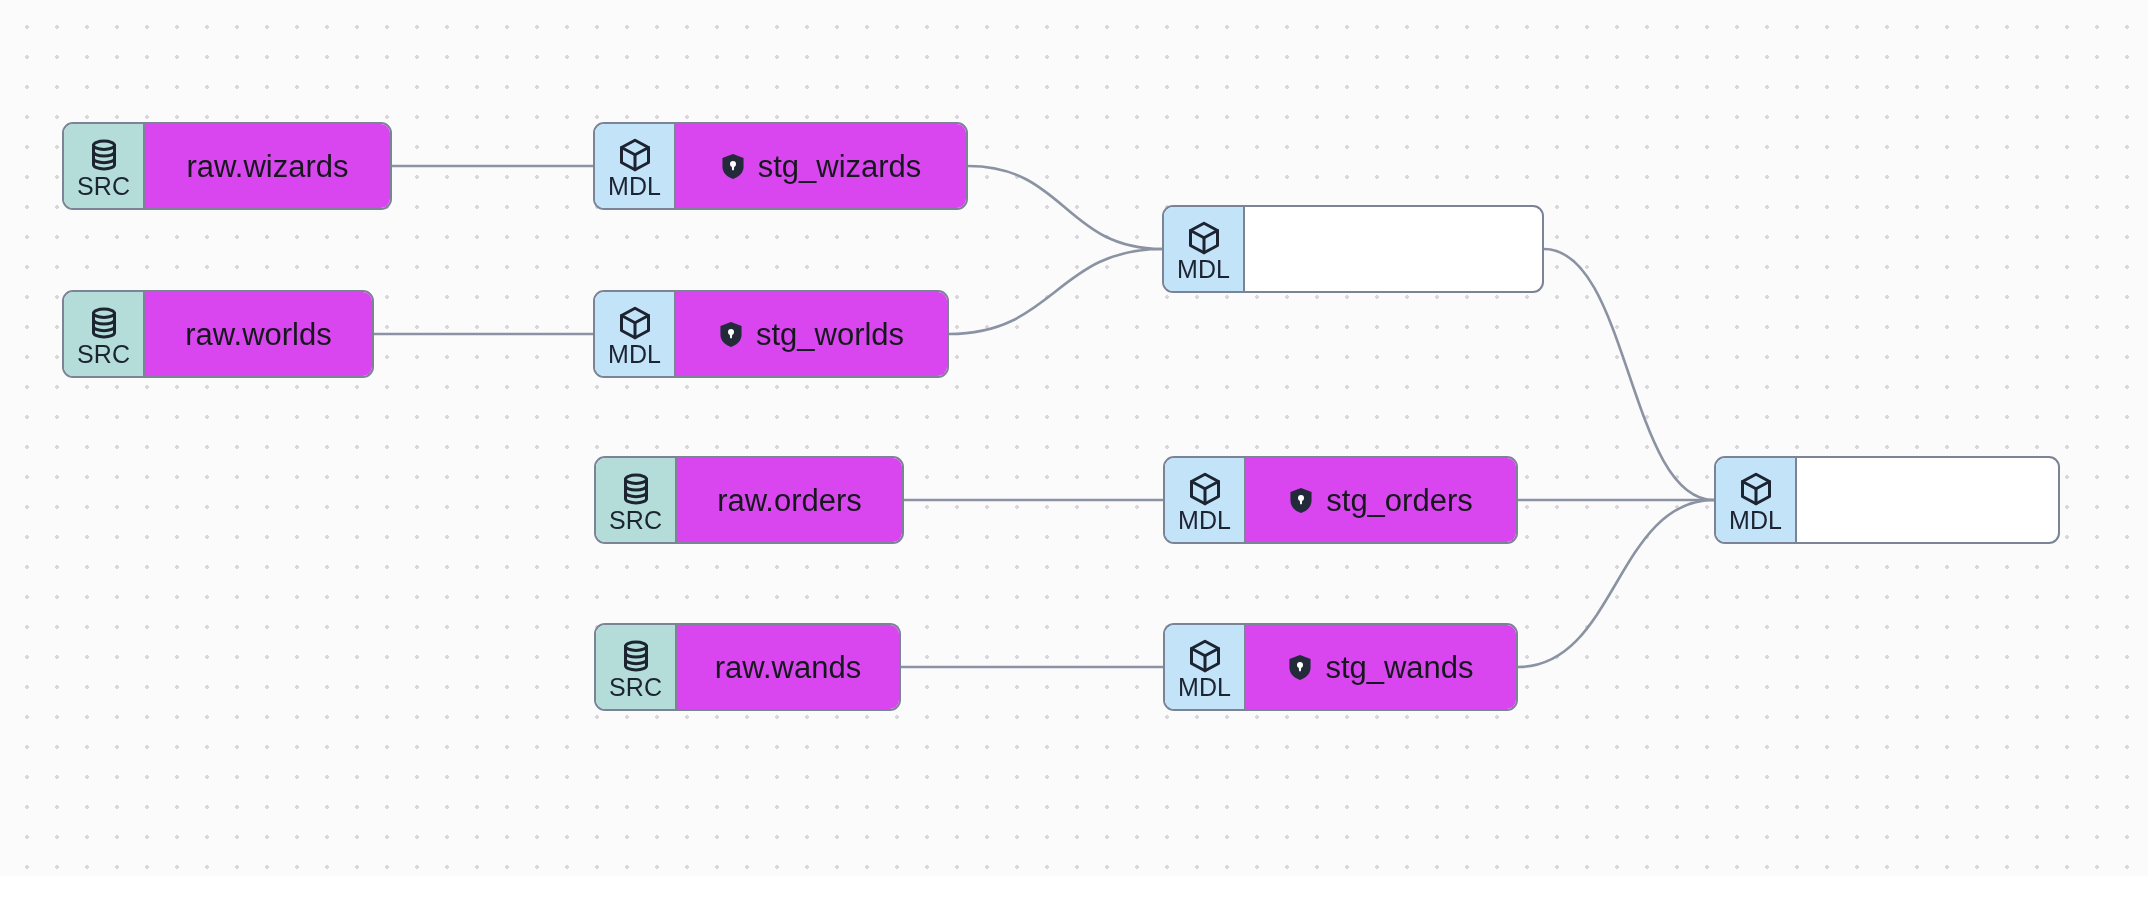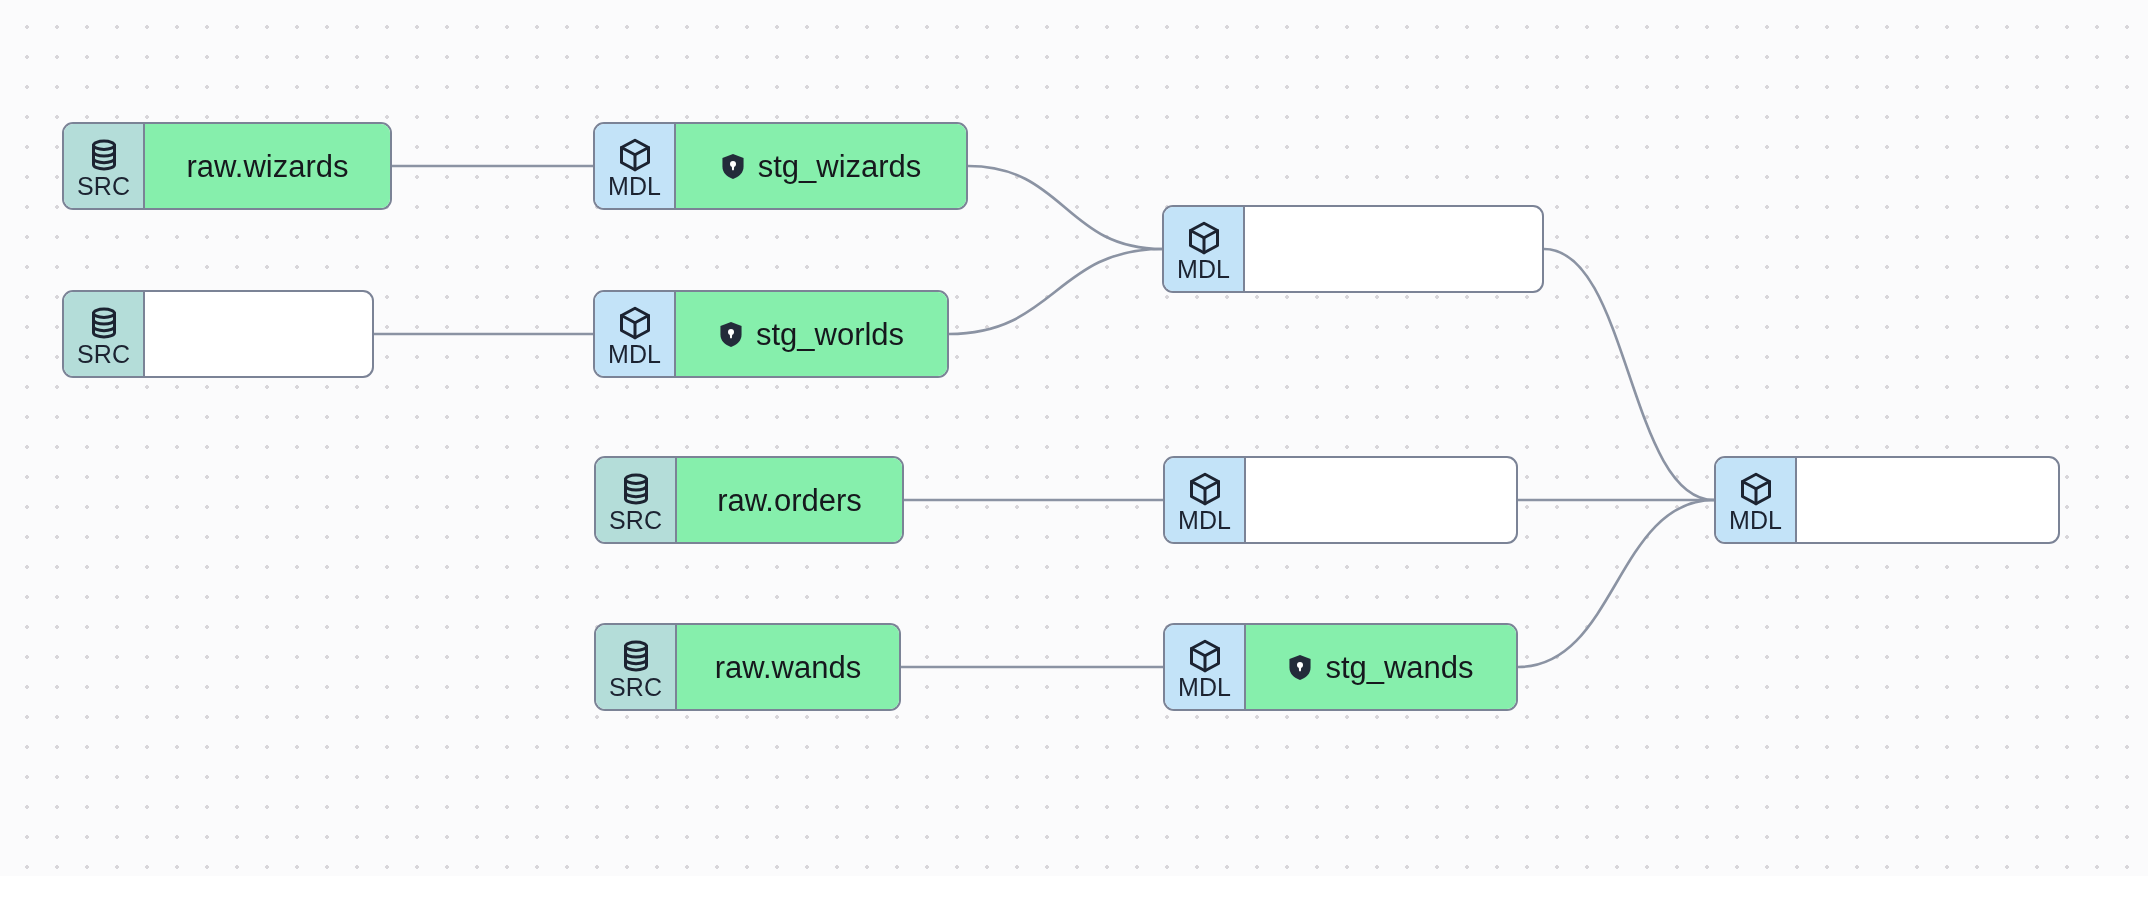--- a/index.html
+++ b/index.html
@@ -62,21 +62,21 @@
     font-family: "Liberation Sans", sans-serif;
   }
   .body {
     flex: 1 1 auto;
     display: flex;
     align-items: center;
     justify-content: center;
     gap: 13px;
     padding: 4px 18px;
     box-sizing: border-box;
-    background: #86efac;
+    background: #d946ef;
   }
   .shield-icon {
     flex: 0 0 auto;
     width: 24px;
     height: 27px;
     display: block;
   }
   .node-label {
     font-size: 31px;
     color: #16181d;
@@ -120,20 +120,23 @@
       <div class="node" style="left: 62px; top: 290px; width: 312px; height: 88px;">
         <div class="badge src">
           <svg class="badge-icon" viewBox="0 0 24 24" fill="none" stroke="#1c2331" stroke-width="2" stroke-linecap="round" stroke-linejoin="round">
             <ellipse cx="12" cy="5.5" rx="7" ry="2.8"></ellipse>
             <path d="M5 5.5v13c0 1.55 3.13 2.8 7 2.8s7-1.25 7-2.8v-13"></path>
             <path d="M5 9.9c0 1.55 3.13 2.8 7 2.8s7-1.25 7-2.8"></path>
             <path d="M5 14.3c0 1.55 3.13 2.8 7 2.8s7-1.25 7-2.8"></path>
           </svg>
           <span class="badge-label">SRC</span>
         </div>
+        <div class="body">
+          <span class="node-label">raw.worlds</span>
+        </div>
       </div>
       <div class="node" style="left: 594px; top: 456px; width: 310px; height: 88px;">
         <div class="badge src">
           <svg class="badge-icon" viewBox="0 0 24 24" fill="none" stroke="#1c2331" stroke-width="2" stroke-linecap="round" stroke-linejoin="round">
             <ellipse cx="12" cy="5.5" rx="7" ry="2.8"></ellipse>
             <path d="M5 5.5v13c0 1.55 3.13 2.8 7 2.8s7-1.25 7-2.8v-13"></path>
             <path d="M5 9.9c0 1.55 3.13 2.8 7 2.8s7-1.25 7-2.8"></path>
             <path d="M5 14.3c0 1.55 3.13 2.8 7 2.8s7-1.25 7-2.8"></path>
           </svg>
           <span class="badge-label">SRC</span>
@@ -194,20 +197,28 @@
       </div>
       <div class="node" style="left: 1163px; top: 456px; width: 355px; height: 88px;">
         <div class="badge mdl">
           <svg class="badge-icon" viewBox="0 0 24 24" fill="none" stroke="#1c2331" stroke-width="2" stroke-linecap="round" stroke-linejoin="round">
             <path d="M12 2.2 21 7v10l-9 4.8L3 17V7z"></path>
             <path d="M3 7l9 4.8L21 7"></path>
             <path d="M12 11.8v10"></path>
           </svg>
           <span class="badge-label">MDL</span>
         </div>
+        <div class="body">
+          <svg class="shield-icon" viewBox="0 0 20 22">
+            <path d="M10 0.6 1.2 3.9v7.2c0 5.1 3.7 8.8 8.8 10.3 5.1-1.5 8.8-5.2 8.8-10.3V3.9z" fill="#232b3a"></path>
+            <circle cx="10" cy="9" r="2.5" fill="#ffffff"></circle>
+            <path d="M8.85 9.6h2.3l-0.45 4.6h-1.4z" fill="#ffffff"></path>
+          </svg>
+          <span class="node-label">stg_orders</span>
+        </div>
       </div>
       <div class="node" style="left: 1163px; top: 623px; width: 355px; height: 88px;">
         <div class="badge mdl">
           <svg class="badge-icon" viewBox="0 0 24 24" fill="none" stroke="#1c2331" stroke-width="2" stroke-linecap="round" stroke-linejoin="round">
             <path d="M12 2.2 21 7v10l-9 4.8L3 17V7z"></path>
             <path d="M3 7l9 4.8L21 7"></path>
             <path d="M12 11.8v10"></path>
           </svg>
           <span class="badge-label">MDL</span>
         </div>

